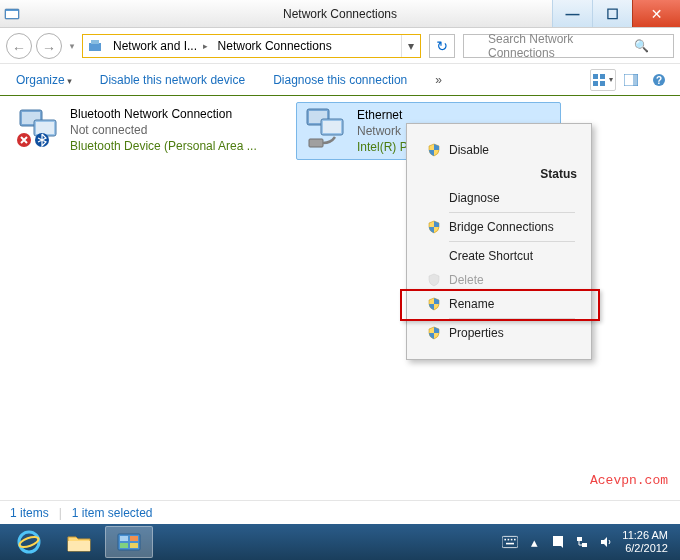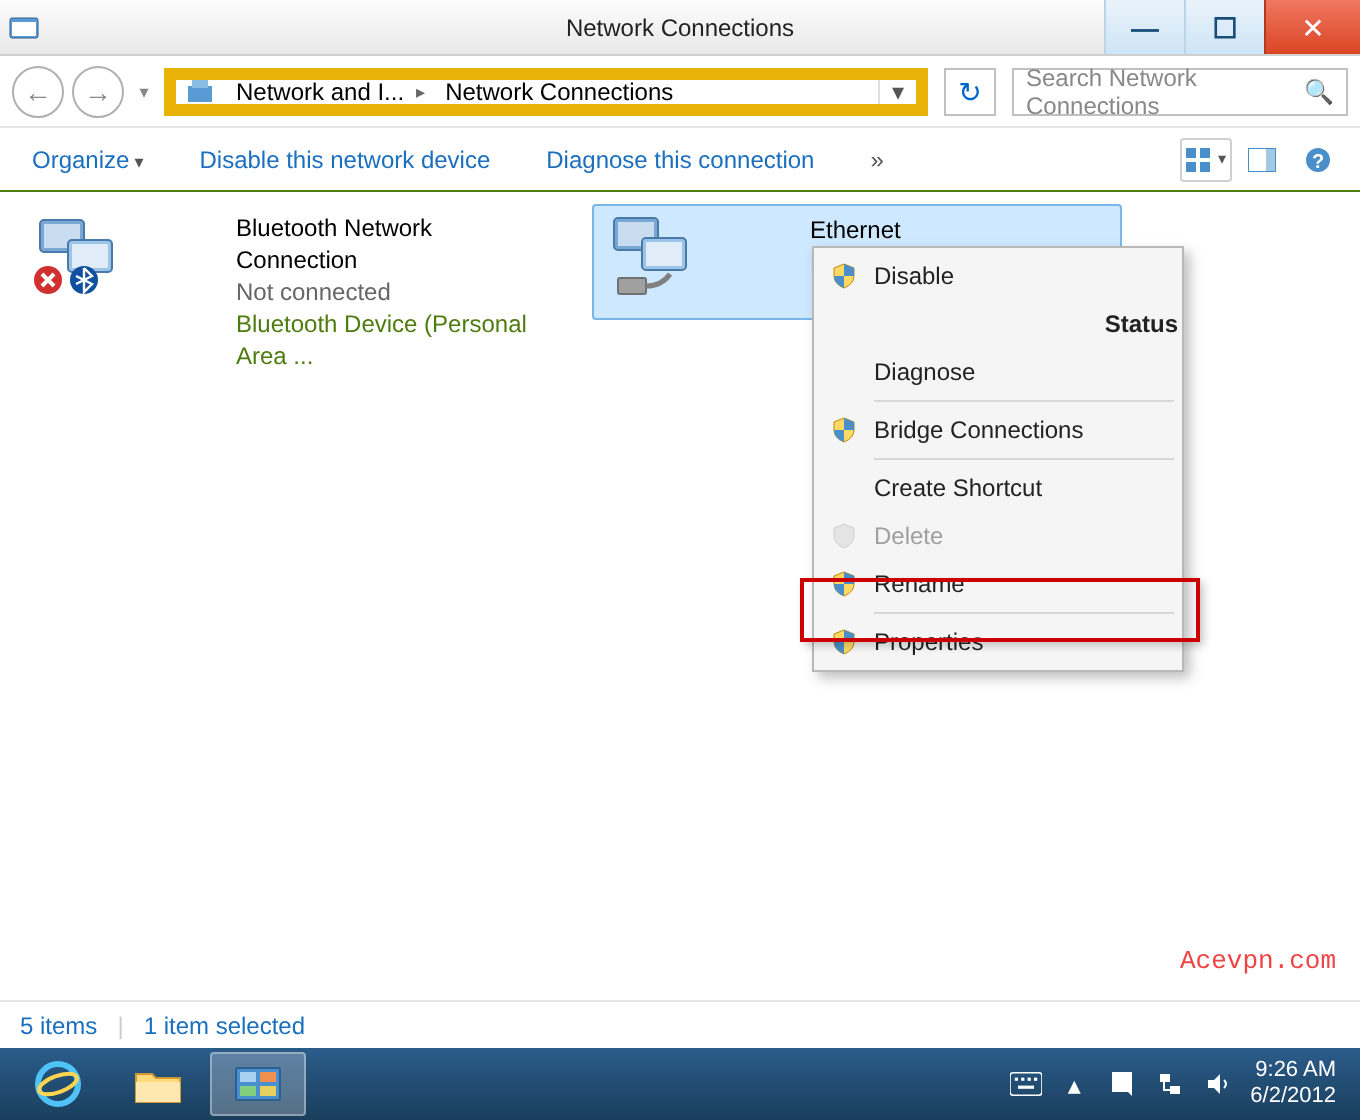--- a/index.html
+++ b/index.html
@@ -11,54 +11,54 @@
   .win-btns { display: flex; margin-left: auto; height: 100%; }
   .win-btn { width: 40px; display: flex; align-items: center; justify-content: center; font-size: 14px; cursor: default; }
   .win-min, .win-max { background: linear-gradient(to bottom, #eaf3fb, #cfe4f5); color: #1a4e7a; border-left: 1px solid #bcd5ea; }
   .win-close { background: linear-gradient(to bottom, #f17861, #d94524); color: #fff; border-left: 1px solid #b2391c; width: 48px; }
   .win-min span, .win-max span { font-weight: bold; }
 
   
   .navbar { height: 36px; background: #fff; display: flex; align-items: center; padding: 0 6px; gap: 4px; border-bottom: 1px solid #e5e5e5; }
   .nav-circle { width: 26px; height: 26px; border: 1px solid #b0b0b0; border-radius: 50%; display: flex; align-items: center; justify-content: center; color: #888; font-size: 14px; }
   .nav-dd { width: 12px; color: #888; font-size: 9px; text-align: center; }
-  .addr { flex: 1; height: 24px; border: 6px solid #eab308; display: flex; align-items: center; font-size: 12px; overflow: hidden; }
+  .addr { flex: 1; height: 24px; border: 1px solid #eab308; display: flex; align-items: center; font-size: 12px; overflow: hidden; }
   .addr .seg { padding: 0 2px 0 6px; white-space: nowrap; }
   .addr .chev { color: #666; font-size: 9px; padding: 0 4px; }
   .addr .flex-fill { flex: 1; }
   .addr .drop { padding: 0 6px; color: #555; border-left: 1px solid #e0e0e0; height: 100%; display: flex; align-items: center; }
   .refresh { width: 26px; height: 24px; border: 1px solid #c0c0c0; display: flex; align-items: center; justify-content: center; color: #0066cc; font-size: 14px; margin: 0 4px; }
-  .search { width: 168px; height: 24px; border: 1px solid #c0c0c0; display: flex; align-items: center; padding: 0 6px; font-size: 12px; color: #888; }
+  .search { width: 211px; height: 24px; border: 1px solid #c0c0c0; display: flex; align-items: center; padding: 0 24px; font-size: 12px; color: #888; }
   .search .sicon { margin-left: auto; color: #555; }
   .mini-icon { width: 16px; height: 16px; margin: 0 4px; display: inline-flex; align-items: center; justify-content: center; }
 
   
   .toolbar { height: 32px; background: #fff; display: flex; align-items: center; padding: 0 8px; border-bottom: 1px solid #4d7c0f; font-size: 12px; color: #1a6fbf; }
   .tool-item { padding: 4px 8px; margin-right: 12px; white-space: nowrap; }
   .tool-item.dd::after { content: " ▾"; color: #555; font-size: 9px; }
   .tool-more { color: #555; padding: 0 8px; }
   .tool-right { margin-left: auto; display: flex; gap: 2px; }
   .tool-icon { width: 26px; height: 22px; border: 1px solid transparent; display: flex; align-items: center; justify-content: center; color: #0066cc; font-size: 13px; }
   .tool-icon.split { border: 1px solid #d0d0d0; border-radius: 2px; }
   .tool-icon.help { color: #0066cc; }
 
   
   .content { position: relative; height: 404px; background: #fff; padding: 6px 10px; display: flex; align-items: flex-start; gap: 16px; }
   .conn { width: 270px; display: flex; align-items: flex-start; gap: 8px; padding: 4px; }
   .conn.selected { background: #cde8ff; border: 1px solid #7ab7e8; border-radius: 2px; width: 265px; }
   .conn-icon { width: 48px; height: 44px; position: relative; flex-shrink: 0; }
-  .conn-text { font-size: 12px; line-height: 16px; margin-left: 48px; }
+  .conn-text { font-size: 12px; line-height: 16px; }
   .conn-text .name { color: #000; }
   .conn-text .status { color: #666; }
   .conn-text .device { color: #4d7c0f; }
 
   .bt-icon svg, .eth-icon svg { width: 48px; height: 44px; }
 
   
-  .ctx { position: absolute; left: 406px; top: 27px; width: 186px; background: #f5f5f5; border: 1px solid #b8b8b8; box-shadow: 3px 3px 6px rgba(0,0,0,0.25); font-size: 12px; padding: 2px; }
+  .ctx { position: absolute; left: 406px; top: 27px; width: 186px; background: #f5f5f5; border: 1px solid #b8b8b8; box-shadow: 3px 3px 6px rgba(0,0,0,0.25); font-size: 12px; padding: 14px; }
   .ctx-item { height: 24px; display: flex; align-items: center; padding-left: 28px; position: relative; color: #222; }
   .ctx-item.bold { font-weight: 600; justify-content: flex-end; }
   .ctx-item.disabled { color: #a0a0a0; }
   .ctx-sep { height: 1px; background: #d8d8d8; margin: 2px 2px 2px 28px; }
   .ctx-shield { position: absolute; left: 6px; width: 14px; height: 14px; }
   .ctx-highlight { position: absolute; left: 400px; top: 193px; width: 200px; height: 32px; border: 2px solid #cc0000; box-shadow: 2px 2px 4px rgba(0,0,0,0.2); pointer-events: none; }
 
   .watermark { position: absolute; right: 12px; bottom: 12px; color: #ef4444; font-size: 13px; font-family: Liberation Mono, monospace; }
 
   
@@ -246,21 +246,21 @@
       <span>Properties</span>
     </div>
   </div>
 
   <div class="ctx-highlight"></div>
 
   <div class="watermark">Acevpn.com</div>
 </div>
 
 <div class="statusbar">
-  <span>5 items</span>
+  <span>1 items</span>
   <span class="sep">|</span>
   <span>1 item selected</span>
 </div>
 
 <div class="taskbar">
   <div class="task-btn">
     <svg width="26" height="26" viewBox="0 0 26 26">
         <circle cx="13" cy="13" r="10" fill="none" stroke="#4fc3f7" stroke-width="3"></circle>
         <ellipse cx="13" cy="13" rx="10" ry="4" fill="none" stroke="#ffd54f" stroke-width="2" transform="rotate(-20 13 13)"></ellipse>
       </svg>
@@ -304,17 +304,17 @@
           <path d="M4 6 L4 10 L7 10" stroke="#fff" fill="none"></path>
         </svg>
     </div>
     <div class="tray-icon">
       <svg width="14" height="14" viewBox="0 0 14 14">
           <path d="M2 5 L5 5 L8 2 L8 12 L5 9 L2 9 Z" fill="#fff"></path>
           <path d="M10 5 Q12 7 10 9" stroke="#fff" fill="none"></path>
         </svg>
     </div>
     <div class="clock">
-      <div>9:26 AM</div>
+      <div>11:26 AM</div>
       <div>6/2/2012</div>
     </div>
   </div>
 </div>
 
 </body></html>

